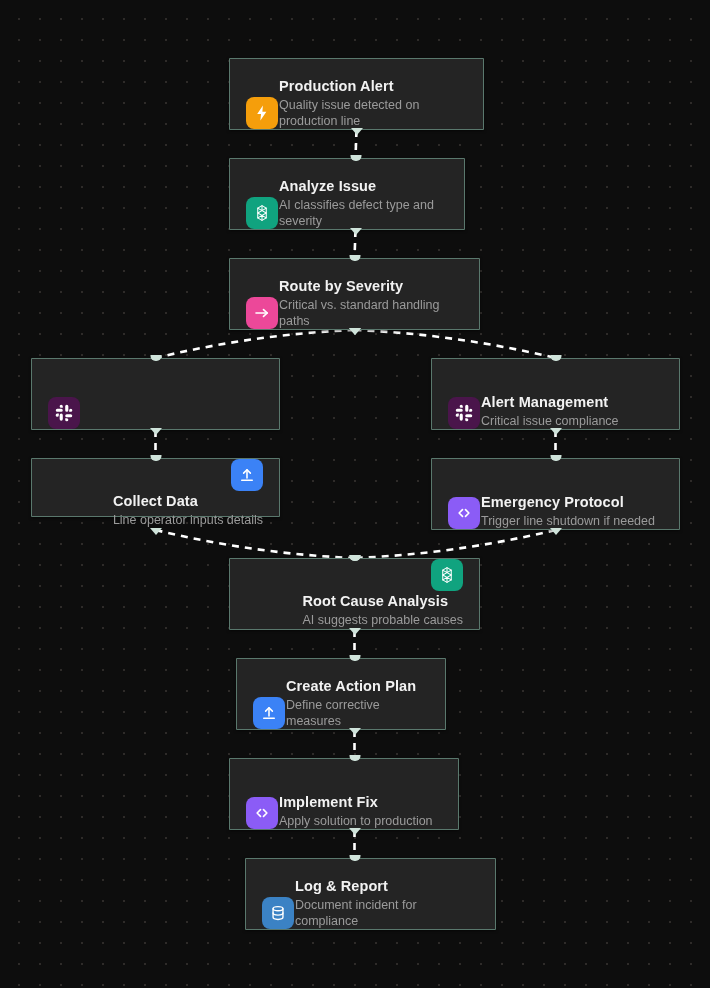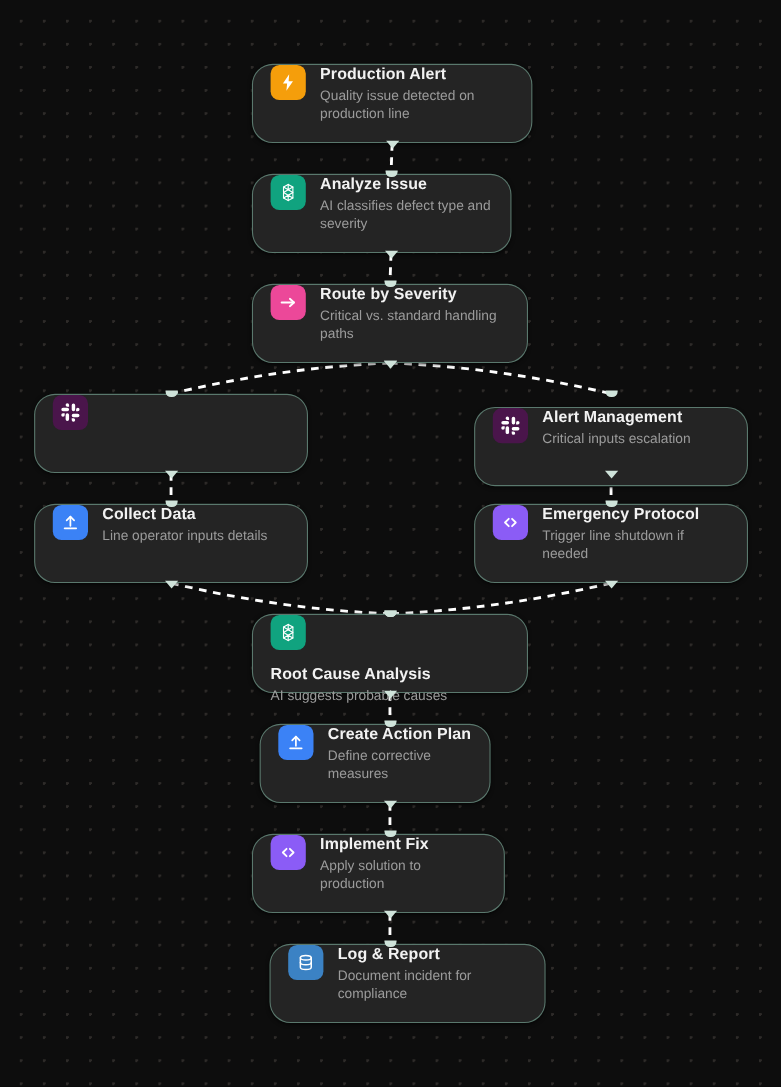--- a/index.html
+++ b/index.html
@@ -25,25 +25,25 @@
     top: 0;
     width: 710px;
     height: 988px;
     pointer-events: none;
   }
   .node {
     position: absolute;
     box-sizing: border-box;
     background: #242424;
     border: 1px solid rgba(134, 189, 170, 0.55);
-    border-radius: 19px;
+    border-radius: 1px;
     display: flex;
-    align-items: flex-start;
+    align-items: flex-end;
     padding: 0 16px;
-    gap: 13px;
+    gap: 1px;
     box-shadow: 0 1px 3px rgba(0,0,0,0.5);
   }
   .node-icon {
     flex: 0 0 auto;
     width: 32px;
     height: 32px;
     border-radius: 8px;
     display: flex;
     align-items: center;
     justify-content: center;
@@ -149,35 +149,35 @@
       <div class="node" style="left: 31px; top: 358px; width: 249px; height: 72px;">
         <div class="node-icon" style="background: rgb(74, 21, 75);">
           <svg width="18" height="18" viewBox="0 0 24 24" fill="white">
             <path d="M5.1 14.9a2.1 2.1 0 1 1-2.1-2.1h2.1zM6.2 14.9a2.1 2.1 0 0 1 4.2 0v5.2a2.1 2.1 0 0 1-4.2 0z"></path>
             <path d="M8.3 5.1a2.1 2.1 0 1 1 2.1-2.1v2.1zM8.3 6.2a2.1 2.1 0 0 1 0 4.2H3.1a2.1 2.1 0 0 1 0-4.2z"></path>
             <path d="M18.9 8.3a2.1 2.1 0 1 1 2.1 2.1h-2.1zM17.8 8.3a2.1 2.1 0 0 1-4.2 0V3.1a2.1 2.1 0 0 1 4.2 0z"></path>
             <path d="M15.7 18.9a2.1 2.1 0 1 1-2.1 2.1v-2.1zM15.7 17.8a2.1 2.1 0 0 1 0-4.2h5.2a2.1 2.1 0 0 1 0 4.2z"></path>
           </svg>
         </div>
       </div>
-      <div class="node" style="left: 431px; top: 358px; width: 249px; height: 72px; margin-top: 12px;">
+      <div class="node" style="left: 431px; top: 358px; width: 249px; height: 72px;">
         <div class="node-icon" style="background: rgb(74, 21, 75);">
           <svg width="18" height="18" viewBox="0 0 24 24" fill="white">
             <path d="M5.1 14.9a2.1 2.1 0 1 1-2.1-2.1h2.1zM6.2 14.9a2.1 2.1 0 0 1 4.2 0v5.2a2.1 2.1 0 0 1-4.2 0z"></path>
             <path d="M8.3 5.1a2.1 2.1 0 1 1 2.1-2.1v2.1zM8.3 6.2a2.1 2.1 0 0 1 0 4.2H3.1a2.1 2.1 0 0 1 0-4.2z"></path>
             <path d="M18.9 8.3a2.1 2.1 0 1 1 2.1 2.1h-2.1zM17.8 8.3a2.1 2.1 0 0 1-4.2 0V3.1a2.1 2.1 0 0 1 4.2 0z"></path>
             <path d="M15.7 18.9a2.1 2.1 0 1 1-2.1 2.1v-2.1zM15.7 17.8a2.1 2.1 0 0 1 0-4.2h5.2a2.1 2.1 0 0 1 0 4.2z"></path>
           </svg>
         </div>
         <div class="node-text">
           <div class="node-title">Alert Management</div>
-          <div class="node-sub">Critical inputs escalation</div>
-        </div>
-      </div>
-      <div class="node" style="left: 31px; top: 458px; width: 249px; height: 72px;">
+          <div class="node-sub">Critical issue compliance</div>
+        </div>
+      </div>
+      <div class="node" style="left: 31px; top: 458px; width: 249px; height: 59px; flex-direction: column;">
         <div class="node-icon" style="background: rgb(59, 130, 246);">
           <svg width="18" height="18" viewBox="0 0 24 24" fill="none" stroke="white" stroke-width="2.1" stroke-linecap="round" stroke-linejoin="round">
             <path d="M12 16V5"></path>
             <path d="M7.5 9.5 12 5l4.5 4.5"></path>
             <path d="M5 19h14"></path>
           </svg>
         </div>
         <div class="node-text">
           <div class="node-title">Collect Data</div>
           <div class="node-sub">Line operator inputs details</div>

